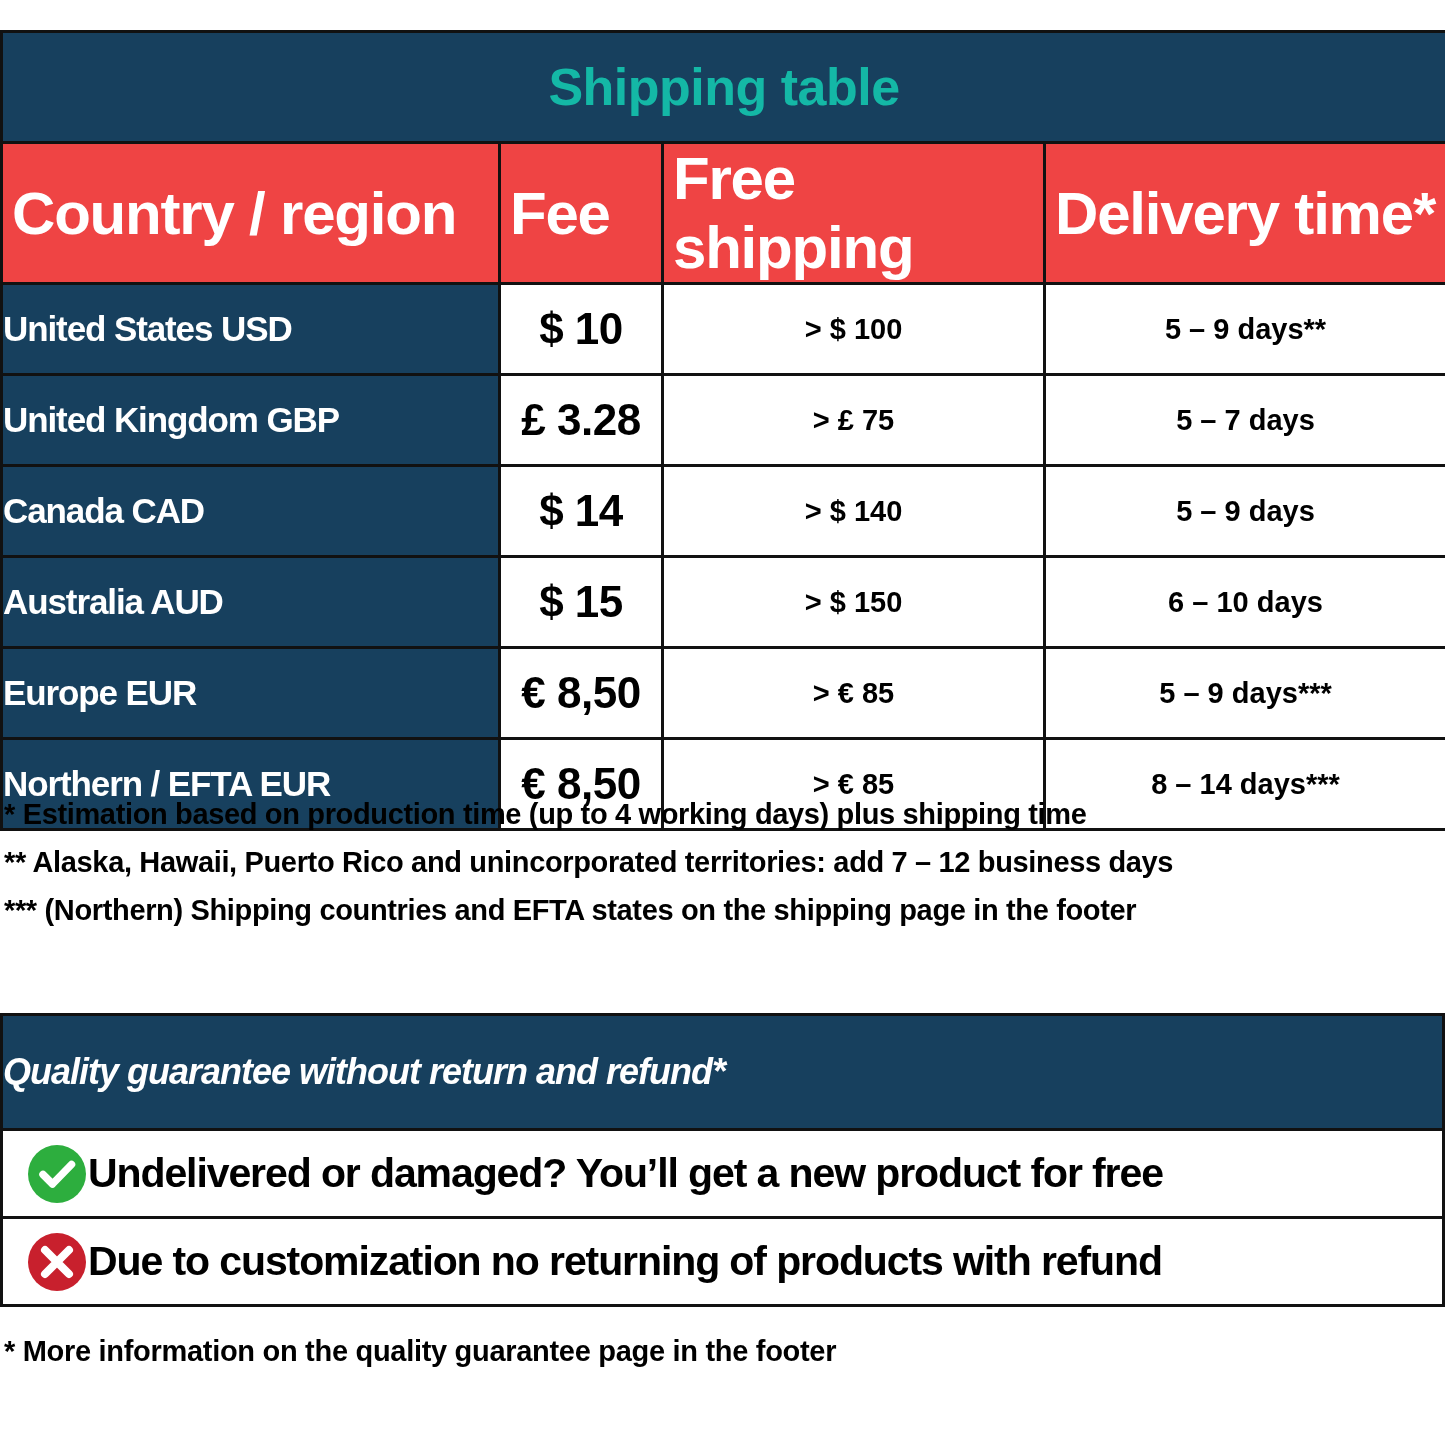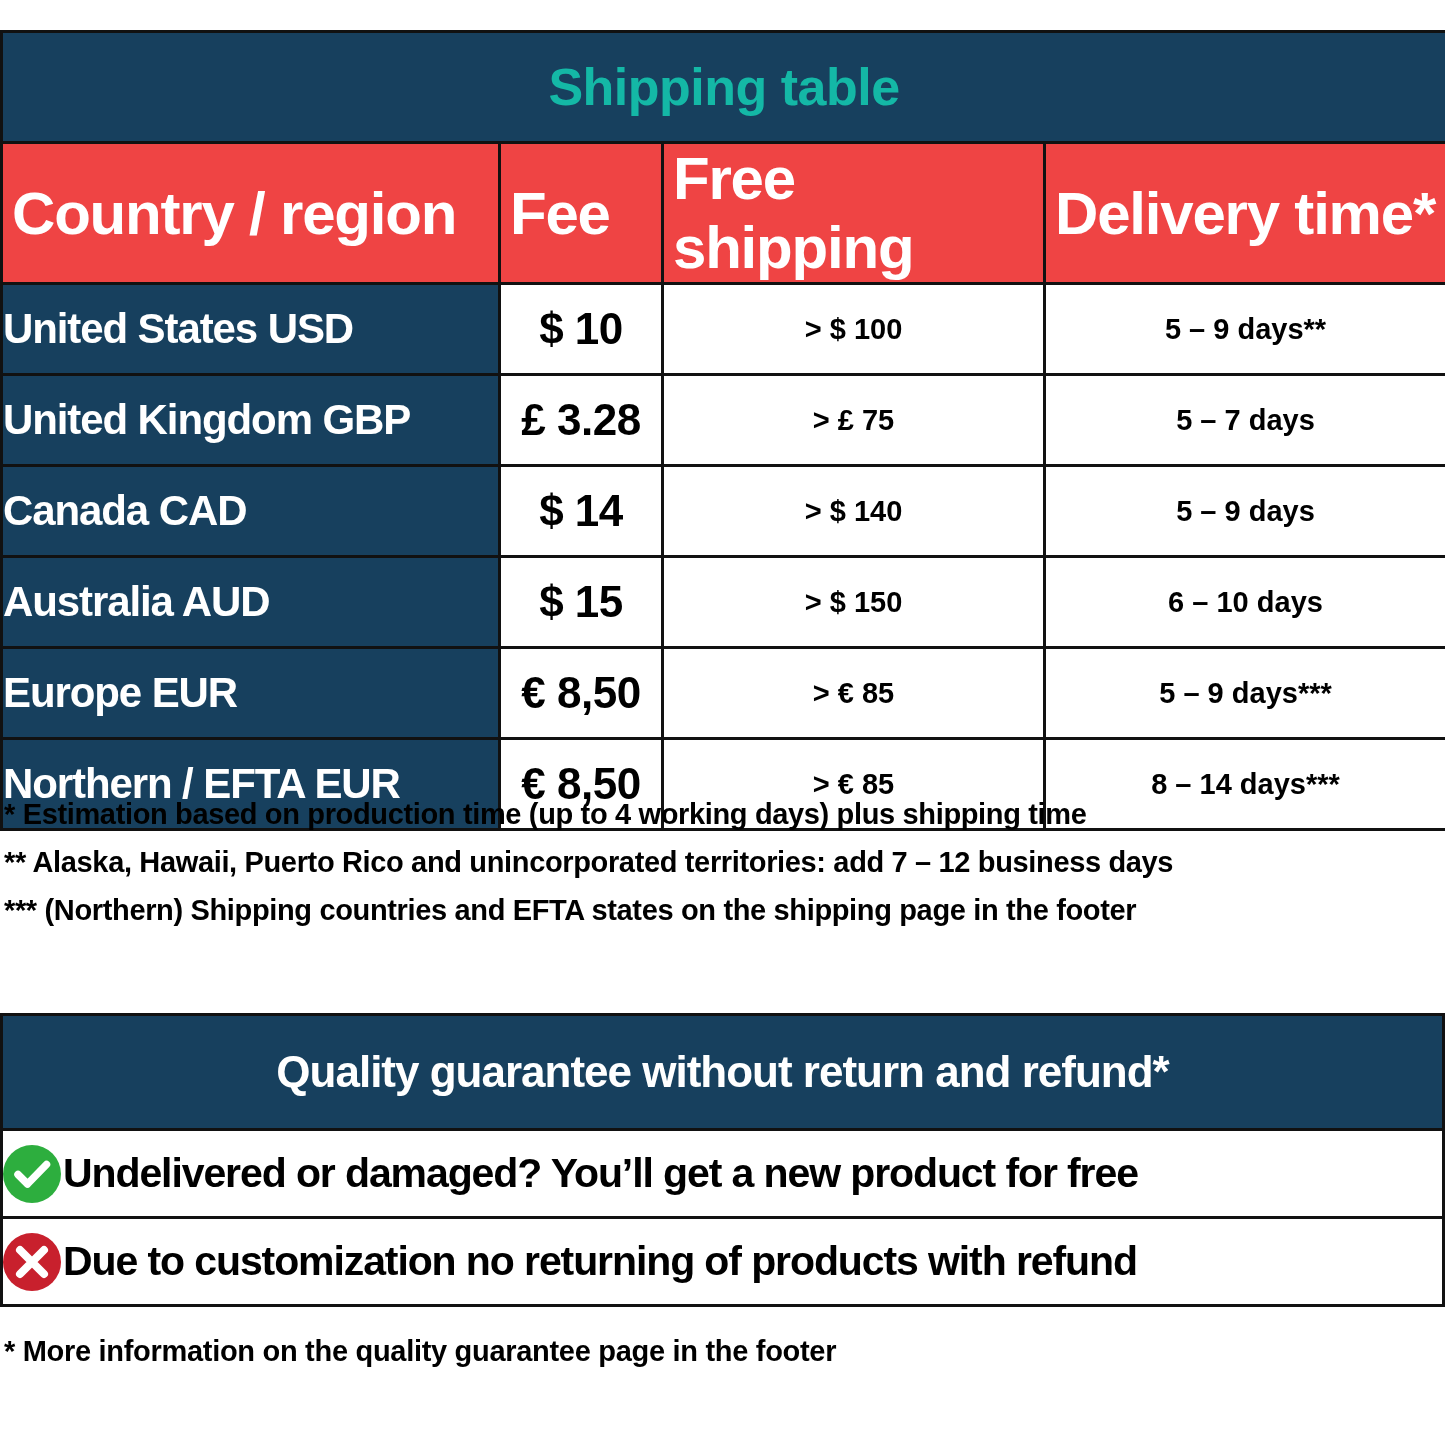--- a/index.html
+++ b/index.html
@@ -54,21 +54,21 @@
   .col-head.cfree  { text-align: left;   padding-left: 9px; }
   .col-head.ctime  { text-align: left;   padding-left: 9px; }
 
   .region-cell {
     background: #17405E;
     color: #ffffff;
     height: 88px;
     vertical-align: middle;
     text-align: left;
     padding-left: 9px;
-    font-size: 42px;
+    font-size: 35px;
     font-weight: 700;
     letter-spacing: -1.1px;
     white-space: nowrap;
   }
   .data-cell {
     background: #ffffff;
     color: #000000;
     height: 88px;
     vertical-align: middle;
     text-align: center;
@@ -106,41 +106,43 @@
   }
   .guarantee td {
     border: 3px solid #111111;
     padding: 0;
   }
   .guar-title {
     background: #17405E;
     color: #ffffff;
     height: 112px;
     vertical-align: middle;
-    text-align: center;
+    text-align: left;
     padding-left: 16px;
-    font-size: 44px;
+    font-size: 36px;
     font-weight: 700;
     letter-spacing: -1px;
+    font-style: italic;
   }
   .guar-row {
     background: #ffffff;
     color: #000000;
     height: 85px;
     vertical-align: middle;
     padding-left: 8px;
     font-size: 41px;
     font-weight: 700;
     letter-spacing: -1.1px;
     white-space: nowrap;
   }
   .guar-inner {
     display: flex;
     align-items: center;
     gap: 2px;
+    padding-left: 25px;
   }
   .badge {
     flex: 0 0 auto;
     width: 58px;
     height: 58px;
     border-radius: 50%;
     position: relative;
     display: inline-block;
   }
   .badge.ok { background: #2DAE3E; }

